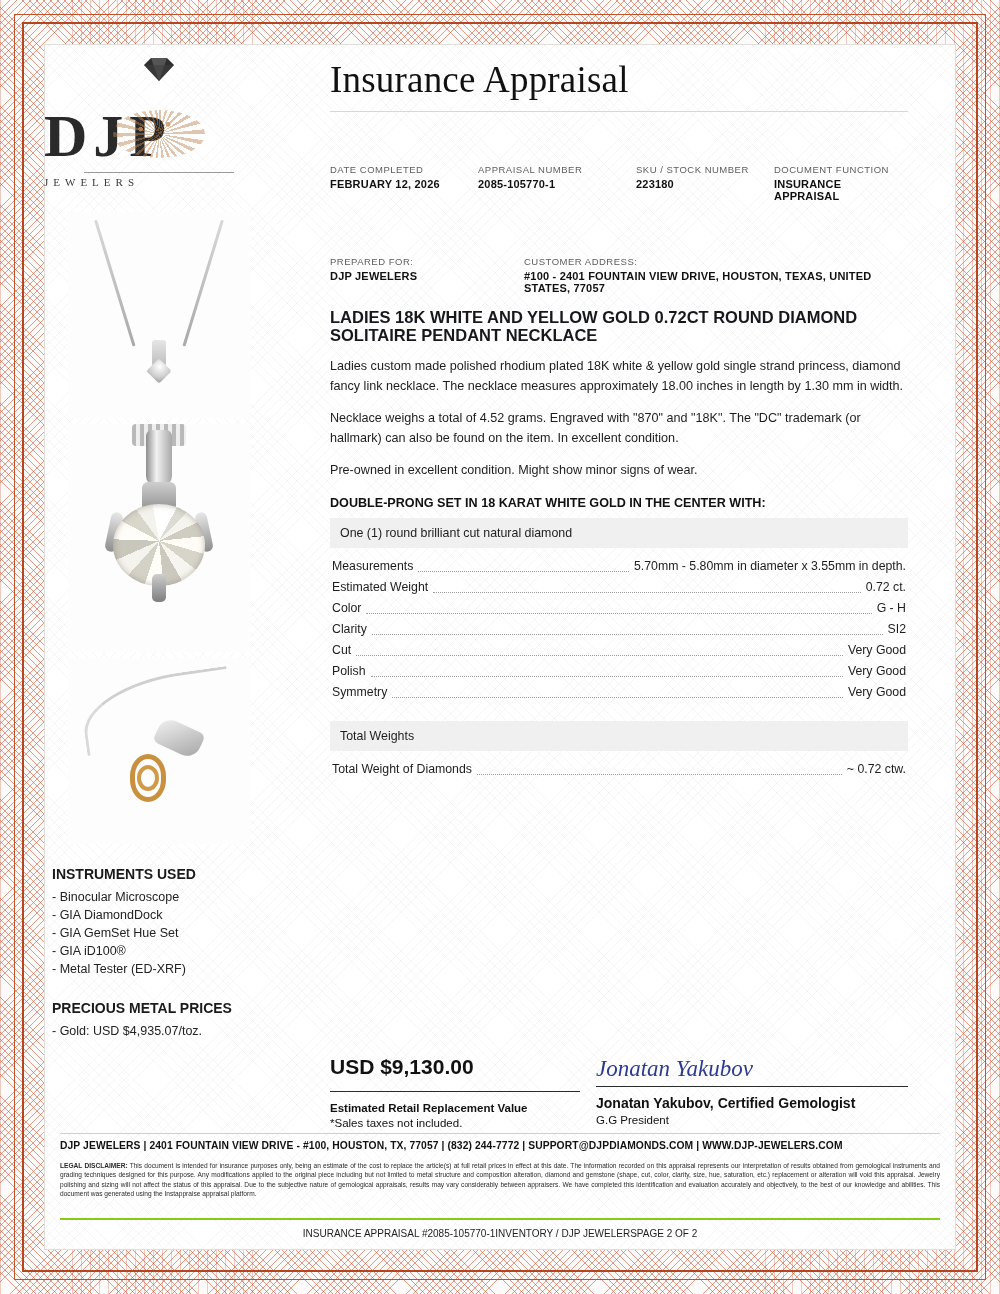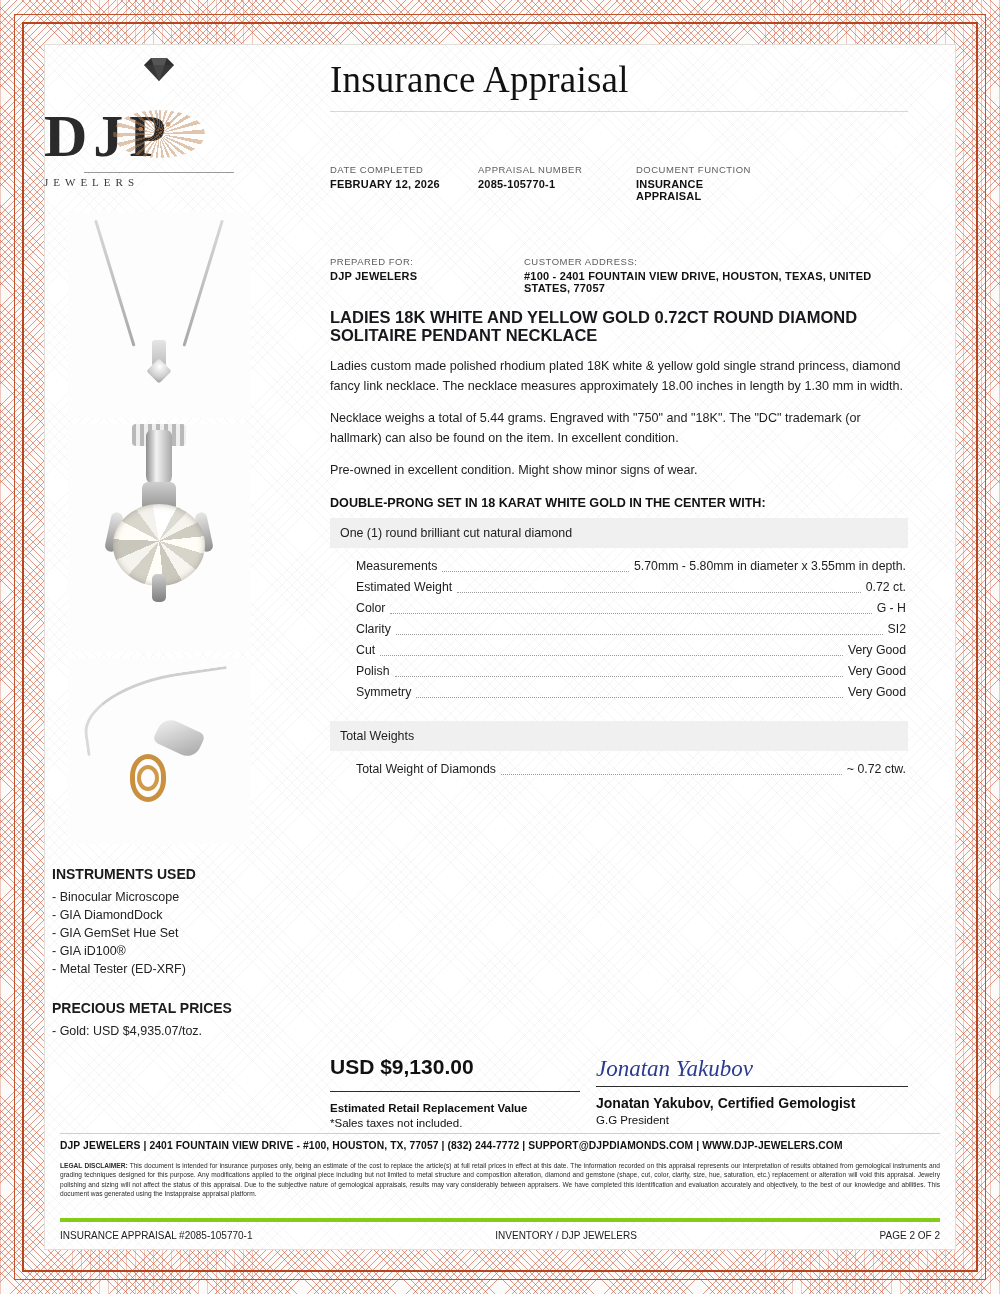--- a/index.html
+++ b/index.html
@@ -335,21 +335,21 @@
     margin-bottom: 8px;
   }
   .spec {
     display: flex;
     align-items: flex-end;
     font-size: 12.3px;
     color: #1d1d1d;
     padding: 1px 2px;
     line-height: 19px;
   }
-  .spec .k { white-space: nowrap; margin-left: 24px; }
+  .spec .k { white-space: nowrap; }
   .spec .dots {
     flex: 1 1 auto;
     border-bottom: 1px dotted #9b9b9b;
     margin: 0 5px 4px;
     height: 1px;
   }
   .spec .v { white-space: nowrap; }
 
   
   .value-block {
@@ -412,24 +412,24 @@
     font-size: 6.6px;
     line-height: 9.4px;
     color: #2a2a2a;
     text-align: justify;
   }
   .disclaimer b { font-weight: 700; }
   .footer-bar {
     position: absolute;
     left: 60px; right: 60px;
     top: 1218px;
-    border-top: 4px solid #84cc16;
+    border-top: 2px solid #84cc16;
     padding-top: 8px;
     display: flex;
-    justify-content: space-between;
+    justify-content: center;
     font-size: 10px;
     color: #1d1d1d;
   }
 </style>
 </head>
 <body>
 
 <div class="page-border"></div>
 <div class="border-line-outer"></div>
 <div class="border-line-mid"></div>
@@ -496,41 +496,45 @@
 
     <div class="meta-row">
       <div class="meta-cell mc1">
         <div class="meta-label">DATE COMPLETED</div>
         <div class="meta-value">FEBRUARY 12, 2026</div>
       </div>
       <div class="meta-cell mc2">
         <div class="meta-label">APPRAISAL NUMBER</div>
         <div class="meta-value">2085-105770-1</div>
       </div>
+      <div class="meta-cell mc3">
+        <div class="meta-label">SKU / STOCK NUMBER</div>
+        <div class="meta-value">223180</div>
+      </div>
       <div class="meta-cell mc4">
         <div class="meta-label">DOCUMENT FUNCTION</div>
         <div class="meta-value">INSURANCE APPRAISAL</div>
       </div>
     </div>
 
     <div class="meta-row2">
       <div class="mr2-a">
         <div class="meta-label">PREPARED FOR:</div>
         <div class="meta-value">DJP JEWELERS</div>
       </div>
       <div class="mr2-b">
         <div class="meta-label">CUSTOMER ADDRESS:</div>
         <div class="meta-value">#100 - 2401 FOUNTAIN VIEW DRIVE, HOUSTON, TEXAS, UNITED STATES, 77057</div>
       </div>
     </div>
 
     <h2 class="item-title">LADIES 18K WHITE AND YELLOW GOLD 0.72CT ROUND DIAMOND SOLITAIRE PENDANT NECKLACE</h2>
 
     <p class="desc">Ladies custom made polished rhodium plated 18K white &amp; yellow gold single strand princess, diamond fancy link necklace. The necklace measures approximately 18.00 inches in length by 1.30 mm in width.</p>
-    <p class="desc">Necklace weighs a total of 5.44 grams. Engraved with "750" and "18K". The "DC" trademark (or hallmark) can also be found on the item. In excellent condition.</p>
+    <p class="desc">Necklace weighs a total of 4.52 grams. Engraved with "870" and "18K". The "DC" trademark (or hallmark) can also be found on the item. In excellent condition.</p>
     <p class="desc">Pre-owned in excellent condition. Might show minor signs of wear.</p>
 
     <h3 class="section-title">DOUBLE-PRONG SET IN 18 KARAT WHITE GOLD IN THE CENTER WITH:</h3>
     <div class="band">One (1) round brilliant cut natural diamond</div>
 
     <div class="spec">
       <span class="k">Measurements</span>
       <span class="dots"></span>
       <span class="v">5.70mm - 5.80mm in diameter x 3.55mm in depth.</span>
     </div>

